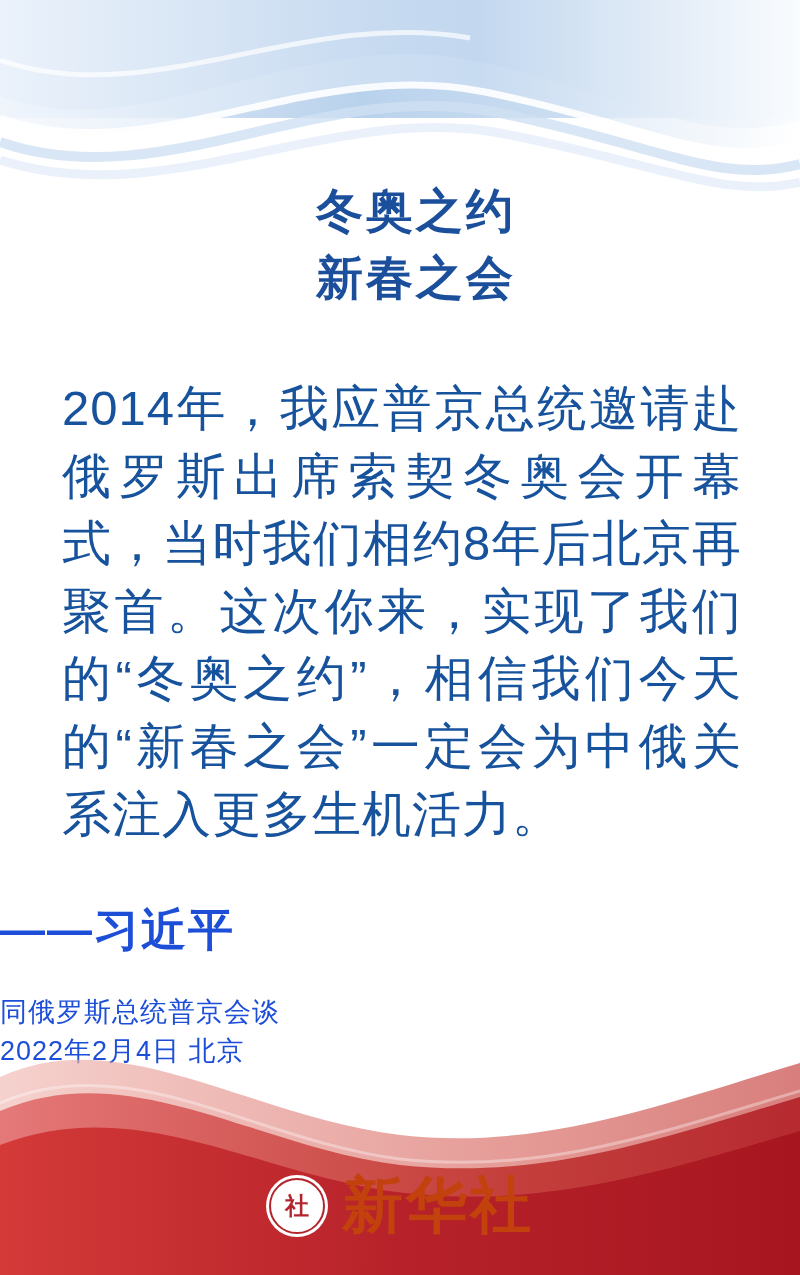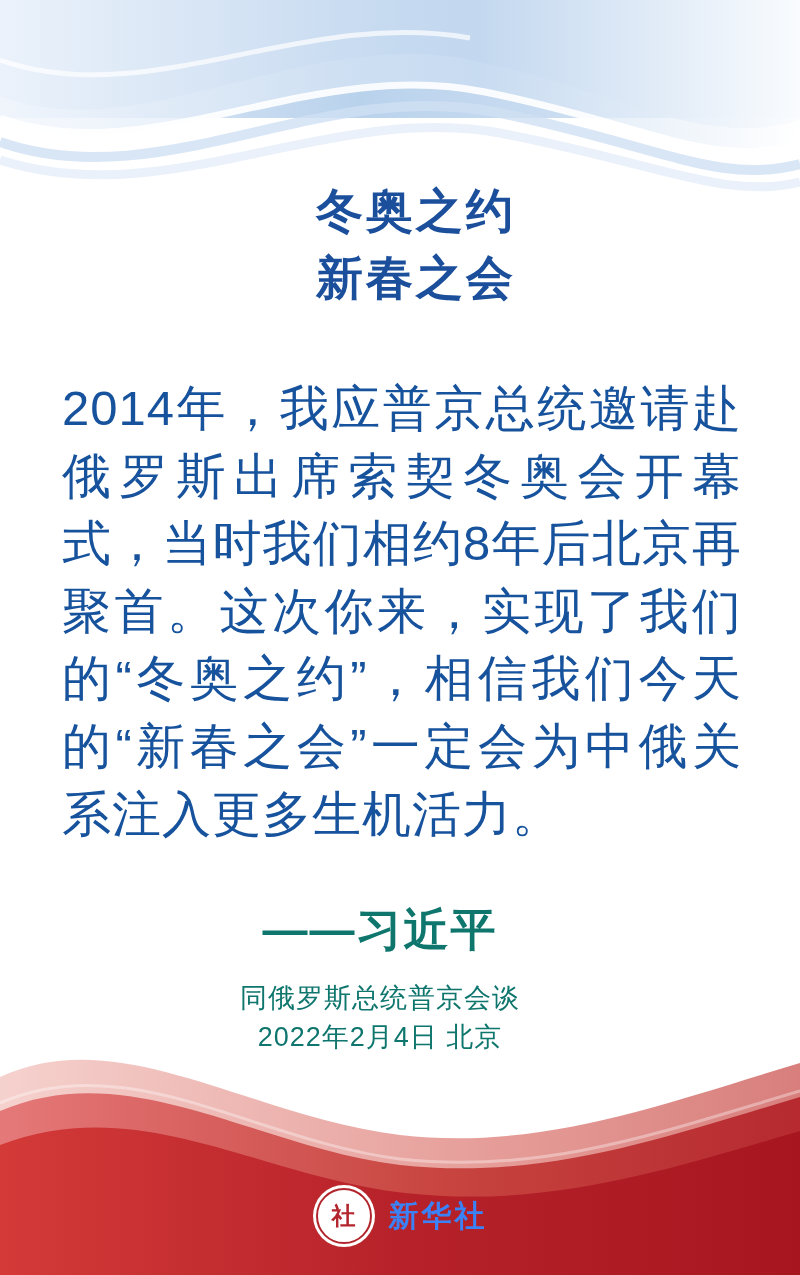--- a/index.html
+++ b/index.html
@@ -70,31 +70,31 @@
     text-justify: inter-ideograph;
     font-weight: normal;
   }
 
   
   .attrib {
     position: absolute;
     top: 900px;
     left: 0;
     width: 760px;
-    text-align: center;
-    color: #0f766e;
+    text-align: left;
+    color: #1d4ed8;
   }
   .attrib .author {
     font-size: 45px;
     font-weight: bold;
     letter-spacing: 2px;
     line-height: 1.35;
   }
   .attrib .meta {
-    margin-top: 18px;
+    margin-top: 32px;
     font-size: 27px;
     line-height: 1.45;
     letter-spacing: 1px;
   }
   .attrib .meta-line { display: block; }
 
   
   .logo-row {
     position: absolute;
     bottom: 28px;
@@ -123,22 +123,22 @@
     border: 2px solid #b3252c;
     display: flex;
     align-items: center;
     justify-content: center;
     font-size: 24px;
     font-weight: bold;
     color: #b3252c;
     font-family: "Liberation Serif", "DejaVu Serif", serif;
   }
   .logo-text {
-    color: #3b82f6;
-    font-size: 30px;
+    color: #c2410c;
+    font-size: 61px;
     font-weight: bold;
     letter-spacing: 3px;
     font-family: "Liberation Serif", "DejaVu Serif", serif;
     text-align: center;
   }
 </style>
 </head>
 <body>
 
 <div class="poster">

